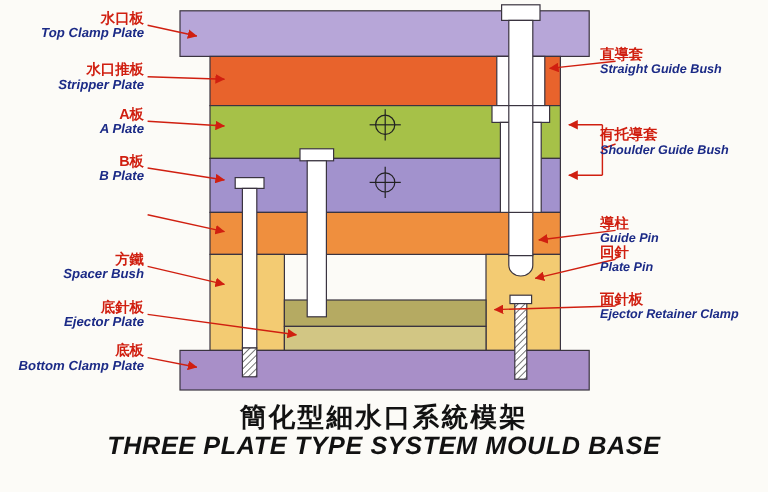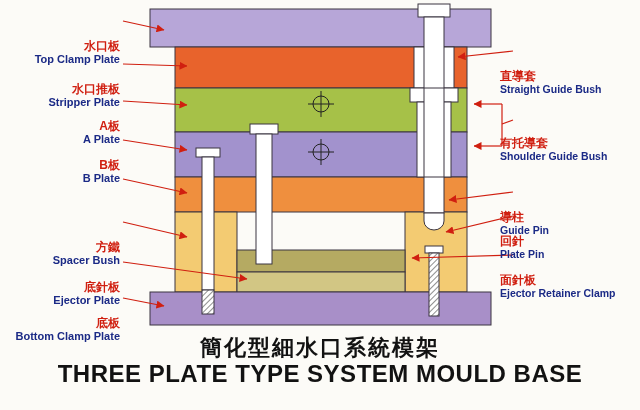--- a/index.html
+++ b/index.html
@@ -1,33 +1,33 @@
 <!DOCTYPE html>
 <html><head>
 <meta charset="utf-8">
 <style>
   html,body{margin:0;padding:0;}
   .canvas{
     position:relative;width:640px;height:410px;background:#fcfbf7;
     overflow:hidden;font-family:"Liberation Sans", sans-serif;
   }
   .diagram-svg{position:absolute;left:0;top:0;}
-  .lbl{position:absolute;line-height:1.2;white-space:nowrap;margin-top:31px;}
+  .lbl{position:absolute;line-height:1.2;white-space:nowrap;}
   .lbl .zh{color:#d01f10;font-weight:700;font-size:12px;}
-  .lbl .en{color:#1b2a86;font-weight:700;font-size:11px;}
+  .lbl .en{color:#1b2a86;font-weight:700;font-size:11px;font-style:italic;}
   .lbl-left{right:520px;text-align:right;}
   .lbl-right{left:500px;text-align:left;}
   .lbl-right .en{font-size:10.5px;}
   .title-zh{
     position:absolute;top:333px;left:0;width:640px;text-align:center;
     font-size:22px;font-weight:700;color:#121212;letter-spacing:2px;
   }
   .title-en{
     position:absolute;top:360px;left:0;width:640px;text-align:center;
-    font-size:24px;font-weight:800;color:#121212;letter-spacing:0.5px;
+    font-size:21px;font-weight:800;color:#121212;letter-spacing:0.5px;font-style:italic;
   }
 </style>
 </head>
 <body>
 
 <div class="canvas">
 
   <svg class="diagram-svg" width="640" height="410" viewBox="0 0 640 410">
     <defs>
       <marker id="arw" viewBox="0 0 8 8" markerWidth="8" markerHeight="8" refX="7.5" refY="4" orient="auto" markerUnits="userSpaceOnUse">

